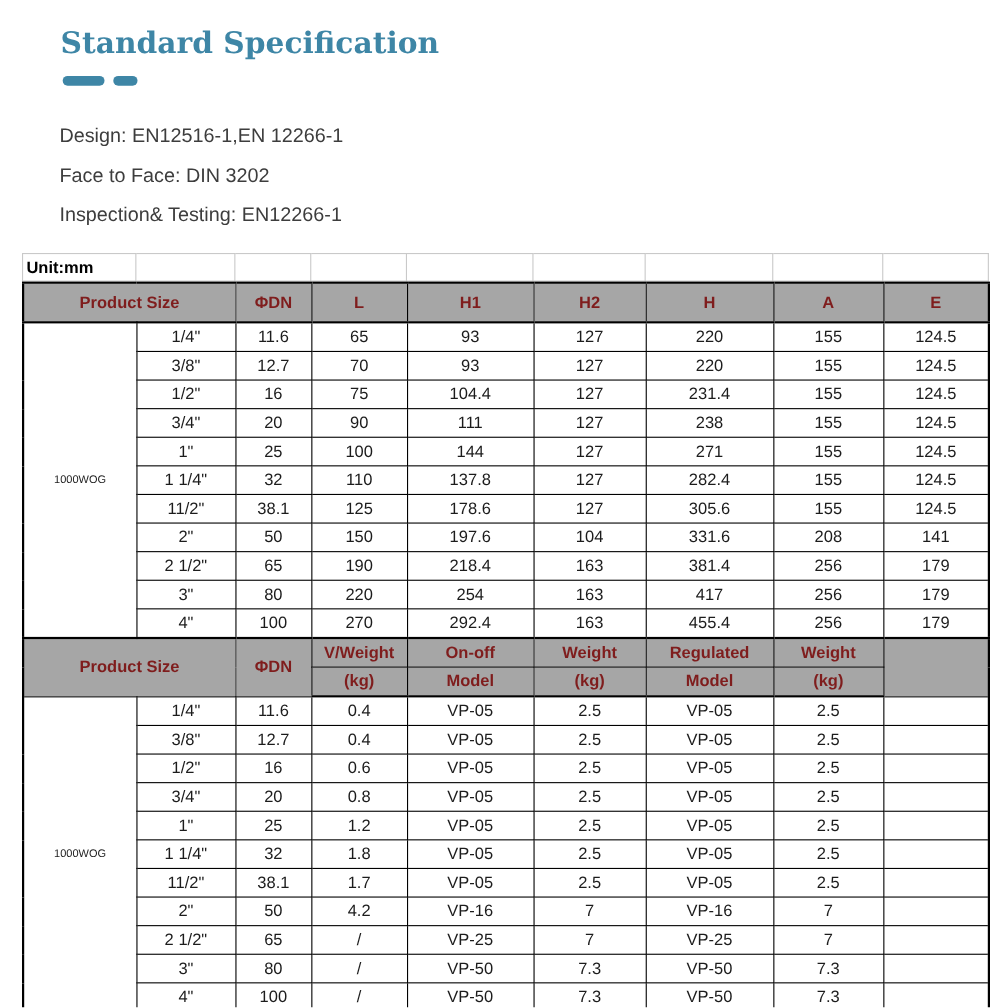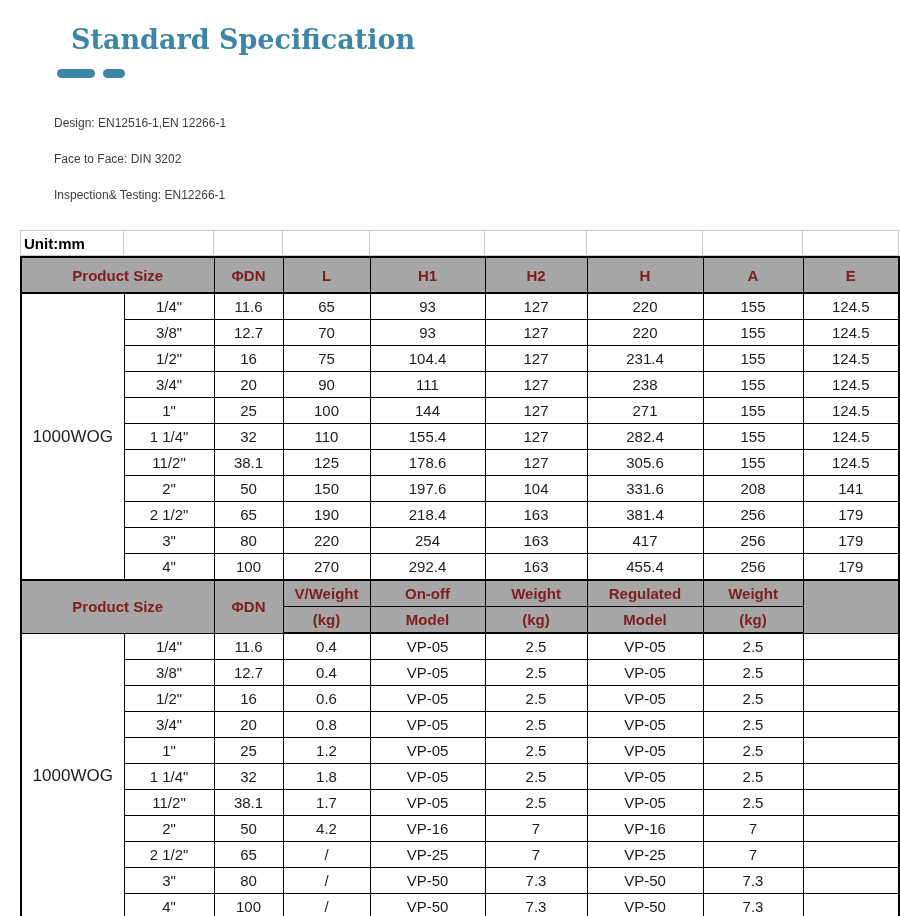--- a/index.html
+++ b/index.html
@@ -7,49 +7,49 @@
         font-family:"Liberation Sans",sans-serif;}
 
   .title{position:absolute;left:55px;top:24px;margin:0;
          font-family:"DejaVu Serif","Liberation Serif",serif;
          font-weight:bold;font-size:27px;letter-spacing:0px;}
   .title-underline{position:absolute;left:57px;top:69px;display:flex;gap:8px;align-items:center;}
   .dash{height:9px;border-radius:5px;}
   .dash-long{width:38px;}
   .dash-short{width:22px;}
 
-  .specs{position:absolute;left:54px;top:105px;font-size:12px;color:#3d3d3d;}
+  .specs{position:absolute;left:54px;top:105px;font-size:18px;color:#3d3d3d;}
   .spec-line{height:36px;line-height:36px;white-space:pre;}
 
   .table-wrap{position:absolute;left:20px;top:230px;width:878px;}
 
   table{border-collapse:collapse;table-layout:fixed;width:878px;padding-left:36px;}
   td,th{padding:0;font-size:15px;text-align:center;color:#1c1c1c;
         font-weight:normal;overflow:hidden;white-space:nowrap;}
 
   
   .unit-table td{border:1px solid #c9c9c9;height:24px;background:#ffffff;}
   .unit-cell{text-align:left !important;font-weight:bold !important;color:#000 !important;
              padding-left:3px !important;}
 
   
   .main-table{border:2px solid #000000;}
   .main-table td,.main-table th{border:1px solid #000000;height:25px;}
   .hdr th{background:#a6a6a6;font-weight:bold;color:#7f1d1d;}
   .hdr1 th{height:34px;border-top:2px solid #000;border-bottom:2px solid #000;}
   .hdr2a th{border-top:2px solid #000;}
   .hdr2b th{border-bottom:2px solid #000;}
-  .group-cell{font-size:17px;}
+  .group-cell{font-size:10px;}
 </style>
 </head>
 <body>
 
 <div class="page">
 
-  <h1 class="title accent-text" style="color: rgb(62, 134, 166); margin-left: 16px;">Standard Specification</h1>
+  <h1 class="title accent-text" style="color: rgb(62, 134, 166);">Standard Specification</h1>
 
   <div class="title-underline">
     <span class="dash dash-long accent-bg" style="background: rgb(62, 134, 166);"></span>
     <span class="dash dash-short accent-bg" style="background: rgb(62, 134, 166);"></span>
   </div>
 
   <div class="specs">
     <div class="spec-line">Design: EN12516-1,EN 12266-1</div>
     <div class="spec-line">Face to Face: DIN 3202</div>
     <div class="spec-line">Inspection&amp; Testing: EN12266-1</div>
@@ -158,21 +158,21 @@
             <td>144</td>
             <td>127</td>
             <td>271</td>
             <td>155</td>
             <td>124.5</td>
           </tr>
           <tr>
             <td>1 1/4"</td>
             <td>32</td>
             <td>110</td>
-            <td>155.4</td>
+            <td>137.8</td>
             <td>127</td>
             <td>282.4</td>
             <td>155</td>
             <td>124.5</td>
           </tr>
           <tr>
             <td>11/2"</td>
             <td>38.1</td>
             <td>125</td>
             <td>178.6</td>

